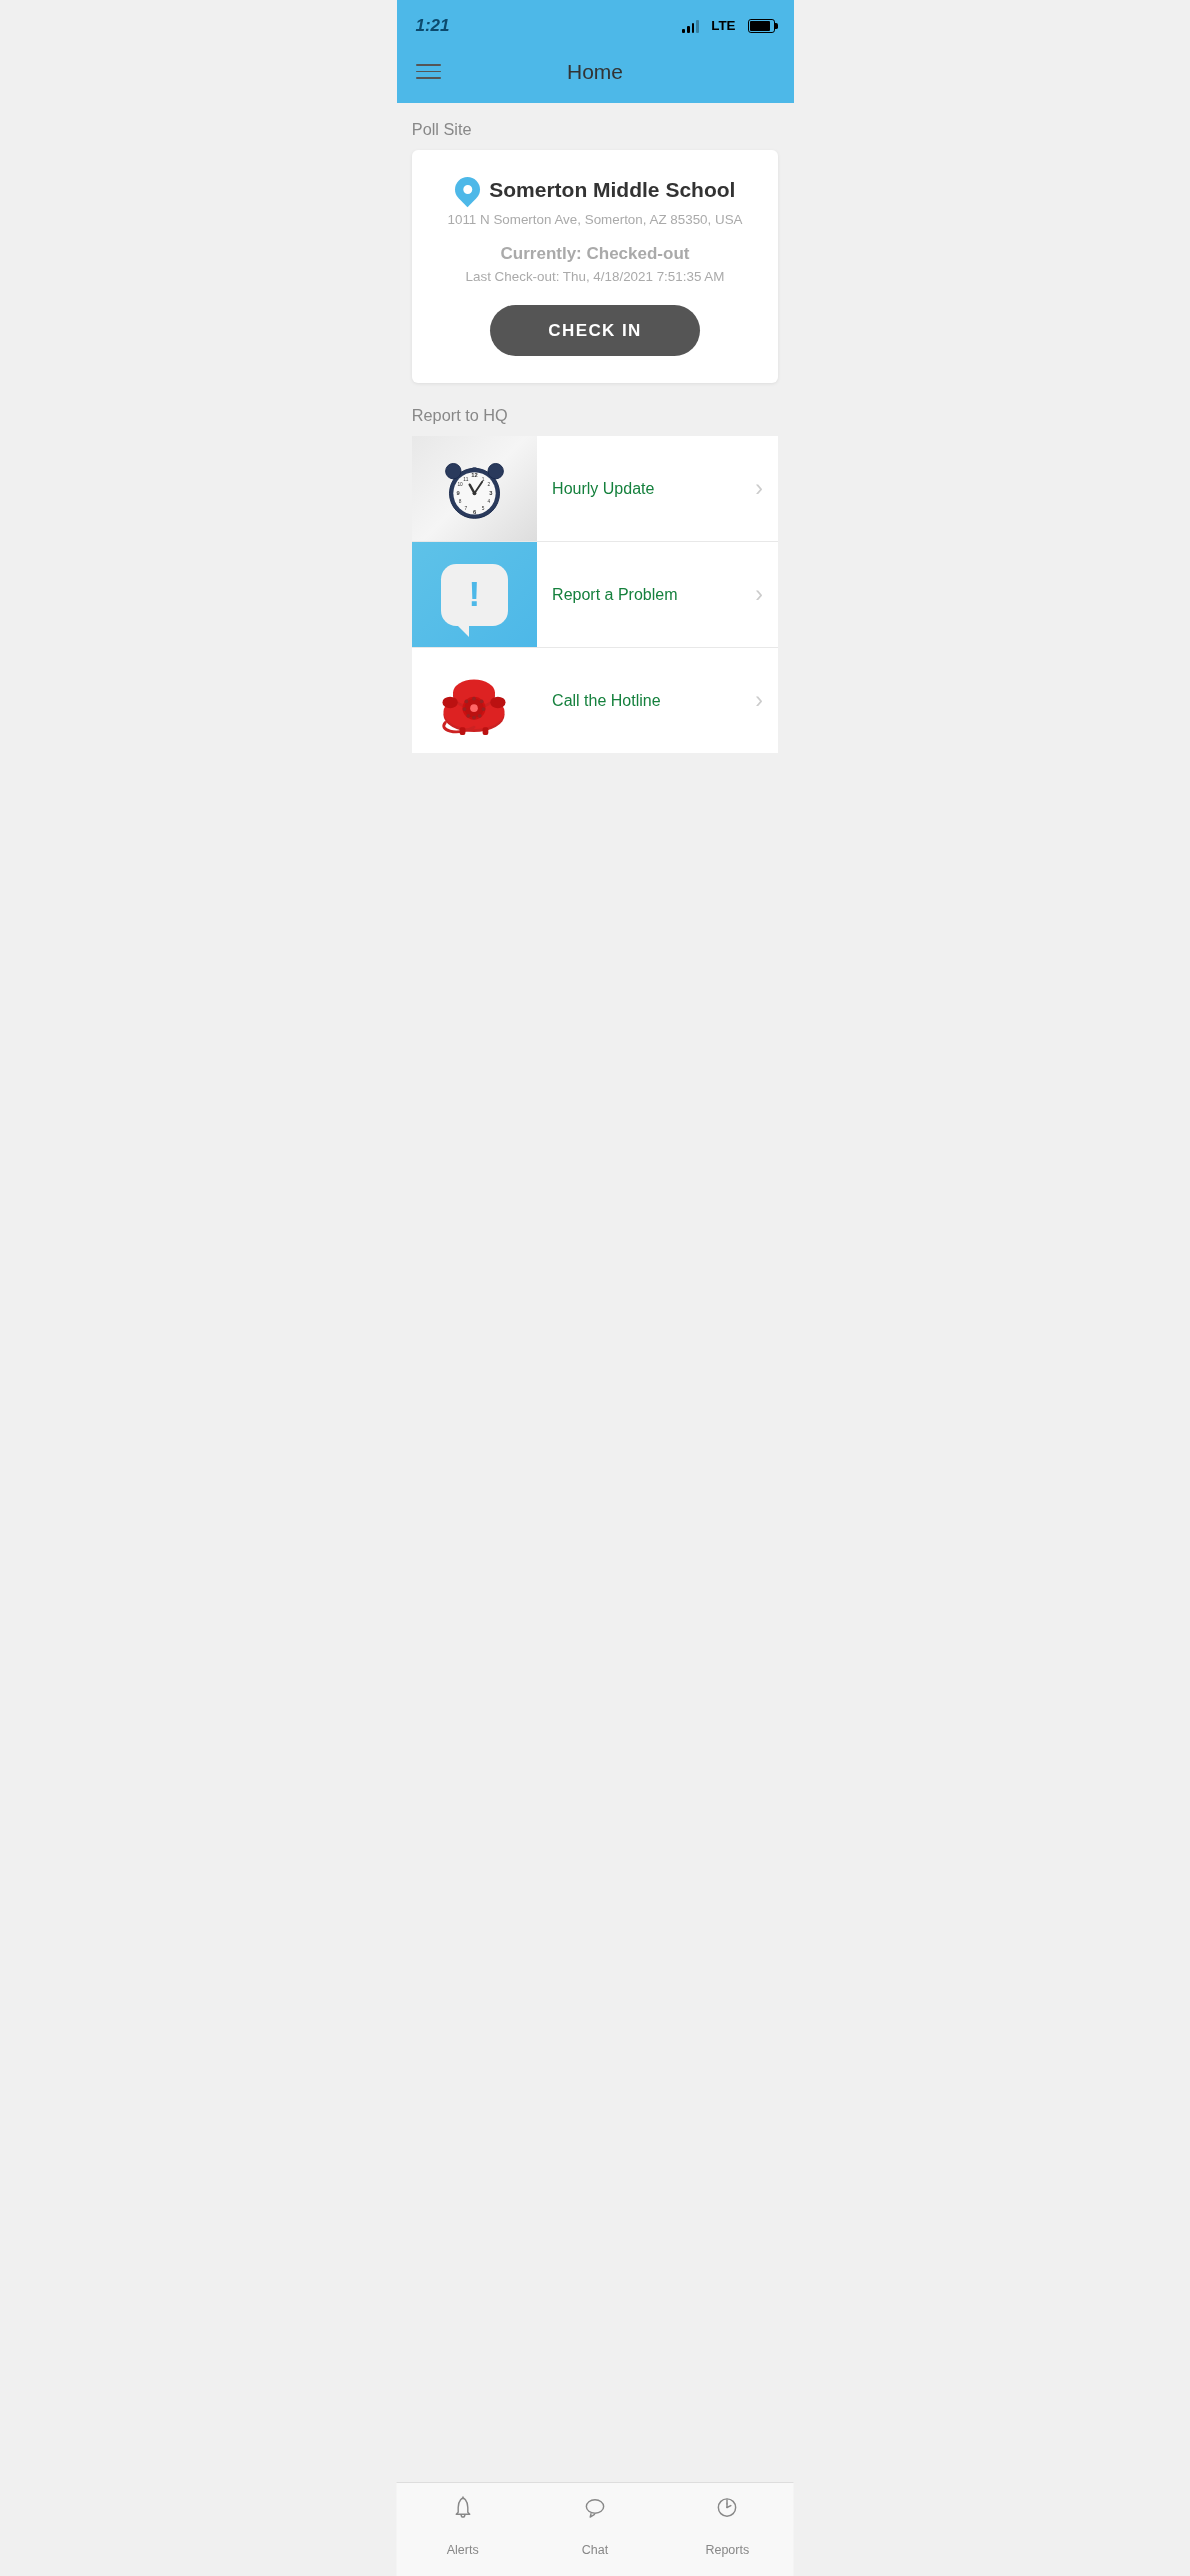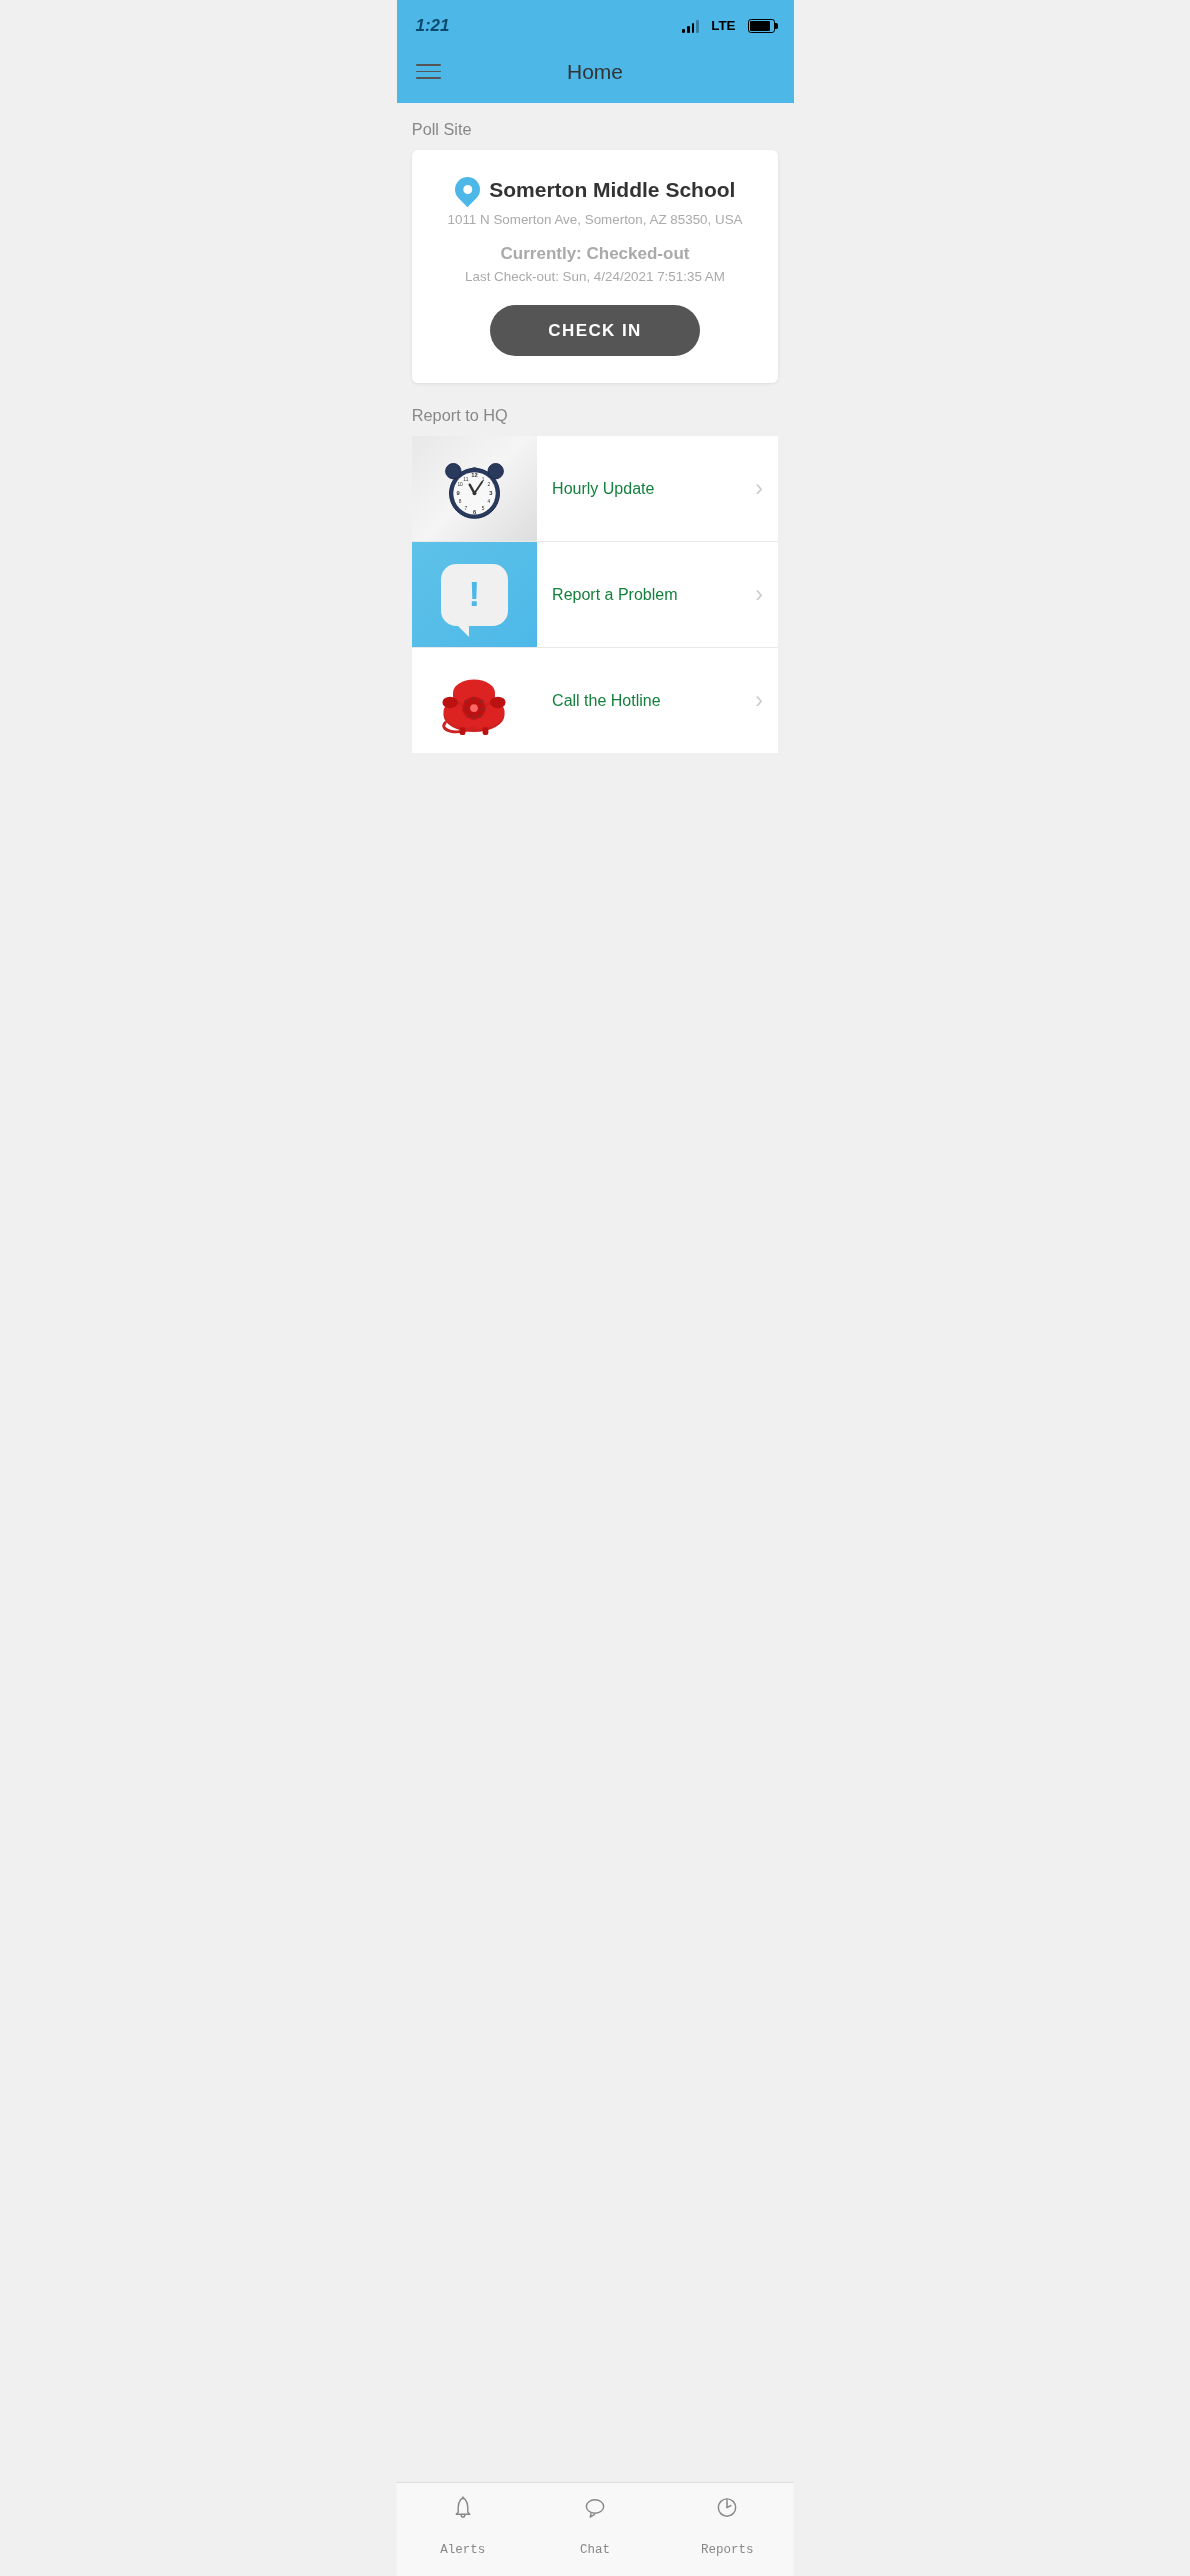--- a/index.html
+++ b/index.html
@@ -336,21 +336,20 @@
       transform: translateX(-50%);
       width: 397px;
     }
     .nav-item {
       display: flex;
       flex-direction: column;
       align-items: center;
       gap: 22px;
       cursor: pointer;
       flex: 1;
-      font-family: Liberation Mono, monospace;
     }
     .nav-icon {
       width: 27px;
       height: 27px;
       display: flex;
       align-items: center;
       justify-content: center;
       color: #888;
     }
     .nav-label {
@@ -400,21 +399,21 @@
     <div class="section-label">Poll Site</div>
     <div class="poll-site-card">
       <div class="school-name-row">
         <div class="pin-wrapper">
           <div class="location-pin"></div>
         </div>
         <span class="school-name">Somerton Middle School</span>
       </div>
       <div class="school-address">1011 N Somerton Ave, Somerton, AZ 85350, USA</div>
       <div class="status-checked">Currently: Checked-out</div>
-      <div class="last-checkout">Last Check-out: Sun, 4/24/2021 7:51:35 AM</div>
+      <div class="last-checkout">Last Check-out: Thu, 4/18/2021 7:51:35 AM</div>
       <button class="check-in-btn">CHECK IN</button>
     </div>
 
     <div class="report-section-label">Report to HQ</div>
     <div class="report-items">
 
       <div class="report-item">
         <div class="report-item-image">
           <div class="clock-bg">
             <svg class="clock-svg" viewBox="0 0 80 80" xmlns="http://www.w3.org/2000/svg">

